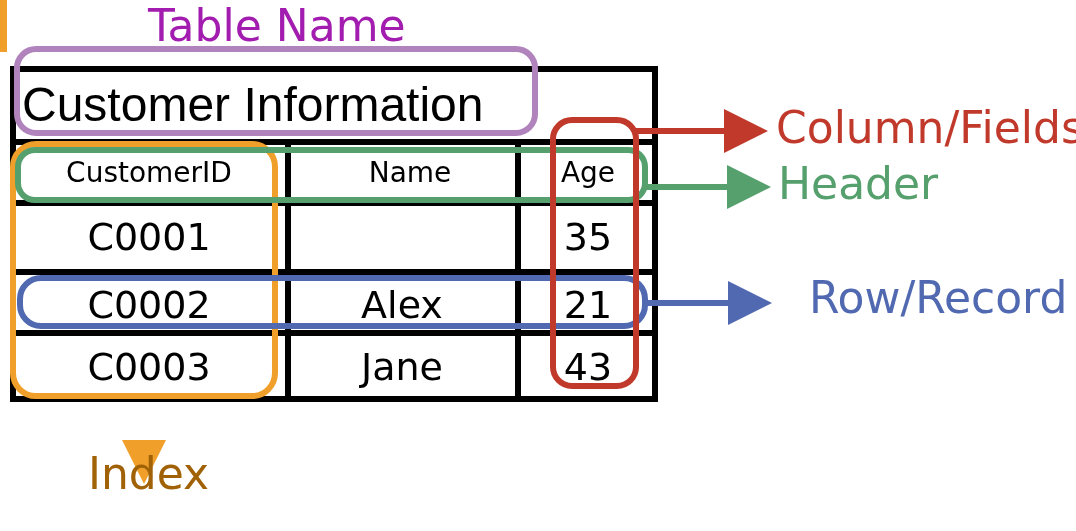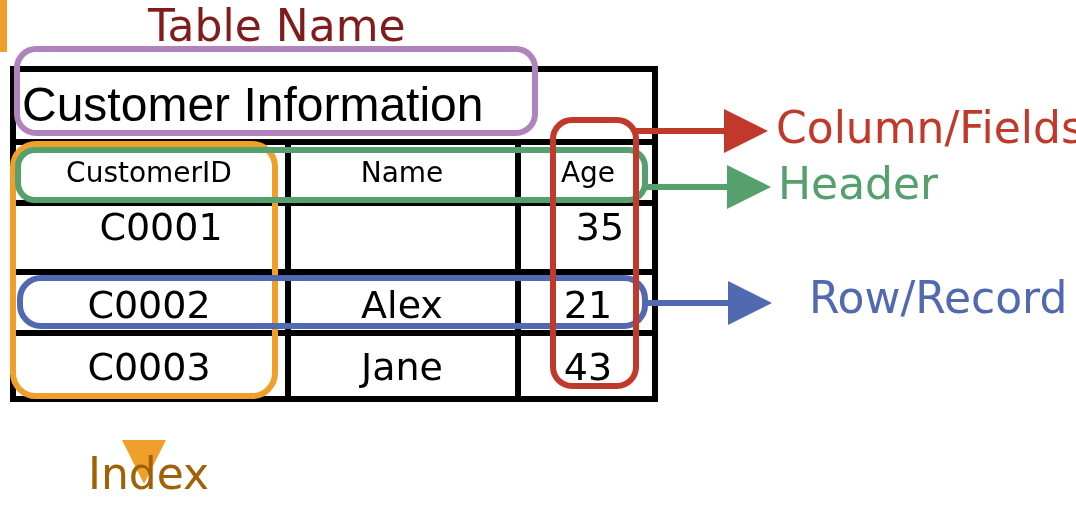--- a/index.html
+++ b/index.html
@@ -67,28 +67,28 @@
     font-family: Liberation Sans, sans-serif;
     justify-content: flex-start;
   }
   .hdr {
     top: 145px;
     height: 54px;
     font-size: 28px;
     justify-content: center;
   }
   .hdr-c1 { left: 16px;  width: 266px; }
-  .hdr-c2 { left: 291px; width: 222px; }
+  .hdr-c2 { left: 291px; width: 222px; padding-left: 8px; }
   .hdr-c3 { left: 521px; width: 134px; }
 
   .dat { height: 62px; font-size: 38px; justify-content: center; }
   .dat-c1 { left: 16px;  width: 266px; }
   .dat-c2 { left: 291px; width: 222px; }
   .dat-c3 { left: 521px; width: 134px; }
-  .row-a { top: 196px; padding-left: 12px; }
+  .row-a { top: 206px; }
   .row-b { top: 274px; }
   .row-c { top: 336px; }
 
   
   .anno-box {
     position: absolute;
     box-sizing: border-box;
     background: transparent;
     pointer-events: none;
   }
@@ -149,21 +149,21 @@
     position: absolute;
   }
 
   
   .anno-label {
     position: absolute;
     white-space: nowrap;
     font-size: 44px;
     line-height: 1;
   }
-  .lbl-tablename { left: 148px; top: 4px;   color: #7f1d1d; }
+  .lbl-tablename { left: 148px; top: 4px;   color: #a21caf; }
   .lbl-column    { left: 776px; top: 106px; color: #c0392b; }
   .lbl-header    { left: 778px; top: 162px; color: #55a06d; }
   .lbl-row       { left: 782px; top: 276px; color: #5069b0; margin-left: 27px; }
   .lbl-index     { left: 88px;  top: 492px; color: #a16207; transform: translateY(-40px); }
 </style>
 </head>
 <body>
 
 <div id="stage">
 

